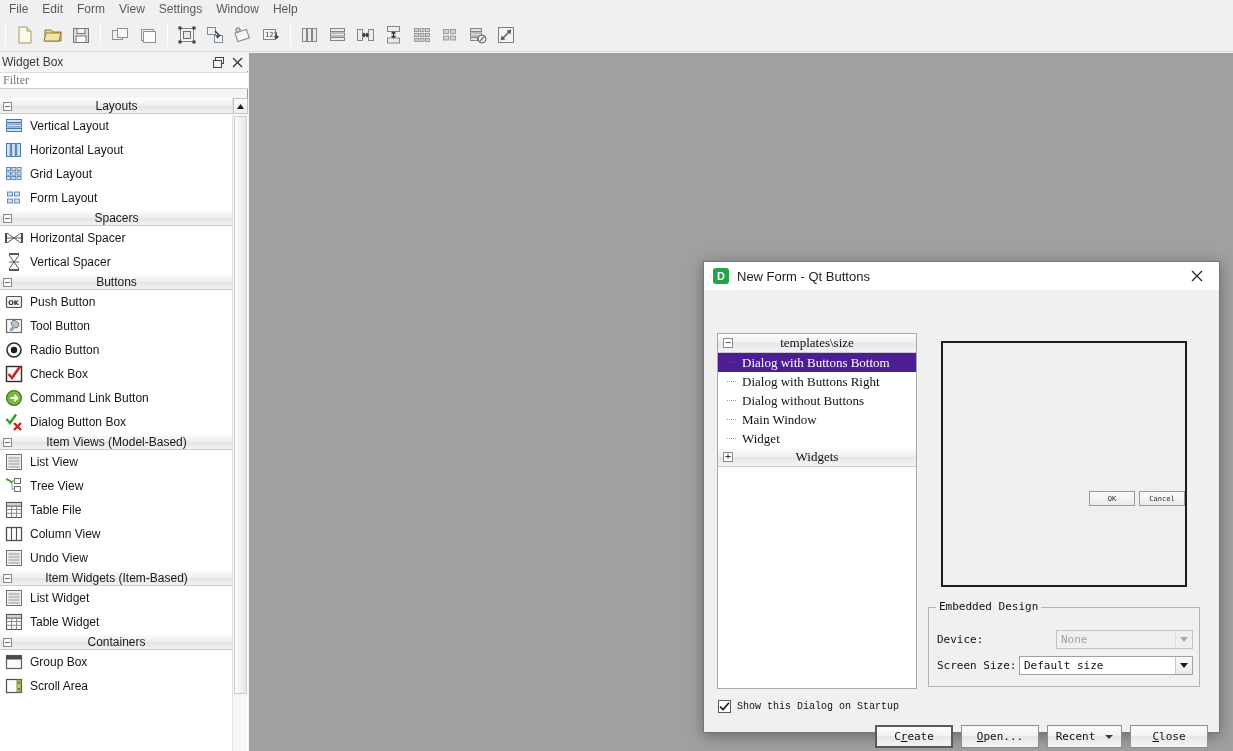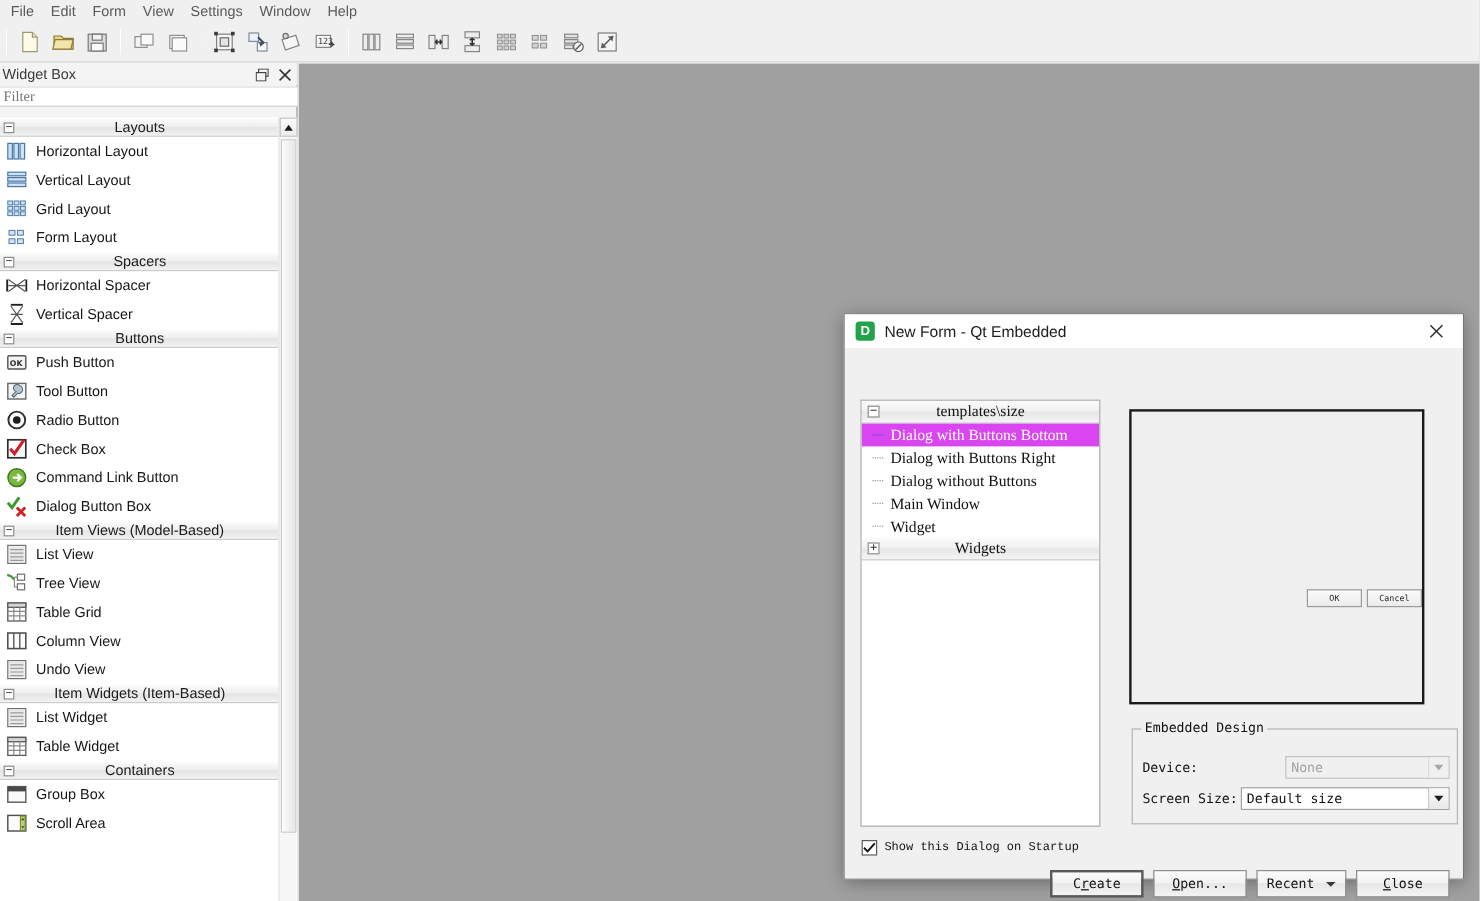--- a/index.html
+++ b/index.html
@@ -213,21 +213,21 @@
     font-family: "Liberation Serif", serif;
     font-size: 13px; color: #111;
     cursor: default;
   }
   .tree-item .branch {
     position: absolute; left: 9px; top: 9px;
     width: 9px; height: 1px;
     border-top: 1px dotted #9a9a9a;
   }
   .tree-item.selected {
-    background: #d946ef;
+    background: #4c1d95;
     color: #ffffff;
   }
   .tree-item.selected .branch { border-top-color: #0a64c8; }
 
   
   #preview {
     position: absolute; left: 237px; top: 50px;
     width: 246px; height: 246px;
     background: #efefef;
     border: 2px solid #1a1a1a;
@@ -238,21 +238,21 @@
     border: 1px solid #9b9b9b;
     background: linear-gradient(to bottom,#fbfbfb,#ebebeb);
     font-family: "DejaVu Sans Mono", monospace;
     font-size: 7px; color: #2c2c2c;
     display: flex; align-items: center; justify-content: center;
     cursor: default;
   }
 
   
   #embedded {
-    position: absolute; left: 239px; top: 316px;
+    position: absolute; left: 224px; top: 316px;
     width: 272px; height: 80px;
     border: 1px solid #b4b4b4;
   }
   #embedded-legend {
     position: absolute; left: 7px; top: -8px;
     background: #f0f0f0; padding: 0 3px;
     font-family: "DejaVu Sans Mono", monospace;
     font-size: 11px; color: #111;
   }
   .form-row {
@@ -505,36 +505,36 @@
 
     <div id="wb-scrollarea">
       <div id="wb-list">
           <div class="wb-section">
             <span class="expander">−</span>
             <span>Layouts</span>
           </div>
           <div class="wb-item">
             <span class="wb-ico">
               <svg width="18" height="18" viewBox="0 0 18 18">
+                <rect x="1.5" y="2.5" width="15" height="3" fill="#cfe2f3" stroke="#4a78a8" stroke-width="1"></rect>
+                <rect x="1.5" y="7" width="15" height="3" fill="#cfe2f3" stroke="#4a78a8" stroke-width="1"></rect>
+                <rect x="1.5" y="11.5" width="15" height="3" fill="#cfe2f3" stroke="#4a78a8" stroke-width="1"></rect>
+              </svg>
+            </span>
+            <span>Vertical Layout</span>
+          </div>
+          <div class="wb-item">
+            <span class="wb-ico">
+              <svg width="18" height="18" viewBox="0 0 18 18">
                 <rect x="1.5" y="2.5" width="3.8" height="13" fill="#cfe2f3" stroke="#4a78a8" stroke-width="1"></rect>
                 <rect x="6.6" y="2.5" width="3.8" height="13" fill="#cfe2f3" stroke="#4a78a8" stroke-width="1"></rect>
                 <rect x="11.7" y="2.5" width="3.8" height="13" fill="#cfe2f3" stroke="#4a78a8" stroke-width="1"></rect>
               </svg>
             </span>
             <span>Horizontal Layout</span>
-          </div>
-          <div class="wb-item">
-            <span class="wb-ico">
-              <svg width="18" height="18" viewBox="0 0 18 18">
-                <rect x="1.5" y="2.5" width="15" height="3" fill="#cfe2f3" stroke="#4a78a8" stroke-width="1"></rect>
-                <rect x="1.5" y="7" width="15" height="3" fill="#cfe2f3" stroke="#4a78a8" stroke-width="1"></rect>
-                <rect x="1.5" y="11.5" width="15" height="3" fill="#cfe2f3" stroke="#4a78a8" stroke-width="1"></rect>
-              </svg>
-            </span>
-            <span>Vertical Layout</span>
           </div>
           <div class="wb-item">
             <span class="wb-ico">
               <svg width="18" height="18" viewBox="0 0 18 18">
                 <g fill="#cfe2f3" stroke="#4a78a8" stroke-width="0.8">
                   <rect x="1.5" y="2.5" width="4" height="3.2"></rect>
                   <rect x="6.8" y="2.5" width="4" height="3.2"></rect>
                   <rect x="12.1" y="2.5" width="4" height="3.2"></rect>
                   <rect x="1.5" y="7" width="4" height="3.2"></rect>
                   <rect x="6.8" y="7" width="4" height="3.2"></rect>
@@ -670,21 +670,21 @@
           <div class="wb-item">
             <span class="wb-ico">
               <svg width="18" height="18" viewBox="0 0 18 18">
                 <rect x="1.5" y="1.5" width="15" height="15" fill="#fcfcfc" stroke="#5b5b5b" stroke-width="1.1"></rect>
                 <rect x="1.5" y="1.5" width="15" height="3.6" fill="#d6d6d6" stroke="#5b5b5b" stroke-width="1.1"></rect>
                 <g stroke="#8a8a8a" stroke-width="1">
                   <path d="M1.5 8.5 h15 M1.5 12.3 h15 M6.5 5 v11.5 M11.5 5 v11.5"></path>
                 </g>
               </svg>
             </span>
-            <span>Table Grid</span>
+            <span>Table File</span>
           </div>
           <div class="wb-item">
             <span class="wb-ico">
               <svg width="18" height="18" viewBox="0 0 18 18">
                 <rect x="1.5" y="2.5" width="15" height="13" fill="#fcfcfc" stroke="#4f4f4f" stroke-width="1.3"></rect>
                 <path d="M6.5 2.5 v13 M11.5 2.5 v13" stroke="#4f4f4f" stroke-width="1.1"></path>
               </svg>
             </span>
             <span>Column View</span>
           </div>
@@ -764,21 +764,21 @@
       <div id="wb-scroll-thumb"></div>
     </div>
   </div>
 
   <div id="canvas"></div>
 
   <div id="dialog">
 
     <div id="dlg-titlebar">
       <div id="dlg-icon">D</div>
-      <span id="dlg-title">New Form - Qt Embedded</span>
+      <span id="dlg-title">New Form - Qt Buttons</span>
       <div id="dlg-close">
         <svg width="12" height="12" viewBox="0 0 12 12">
           <line x1="1" y1="1" x2="11" y2="11" stroke="#2b2b2b" stroke-width="1.2"></line>
           <line x1="11" y1="1" x2="1" y2="11" stroke="#2b2b2b" stroke-width="1.2"></line>
         </svg>
       </div>
     </div>
 
     <div id="dlg-body">
 

